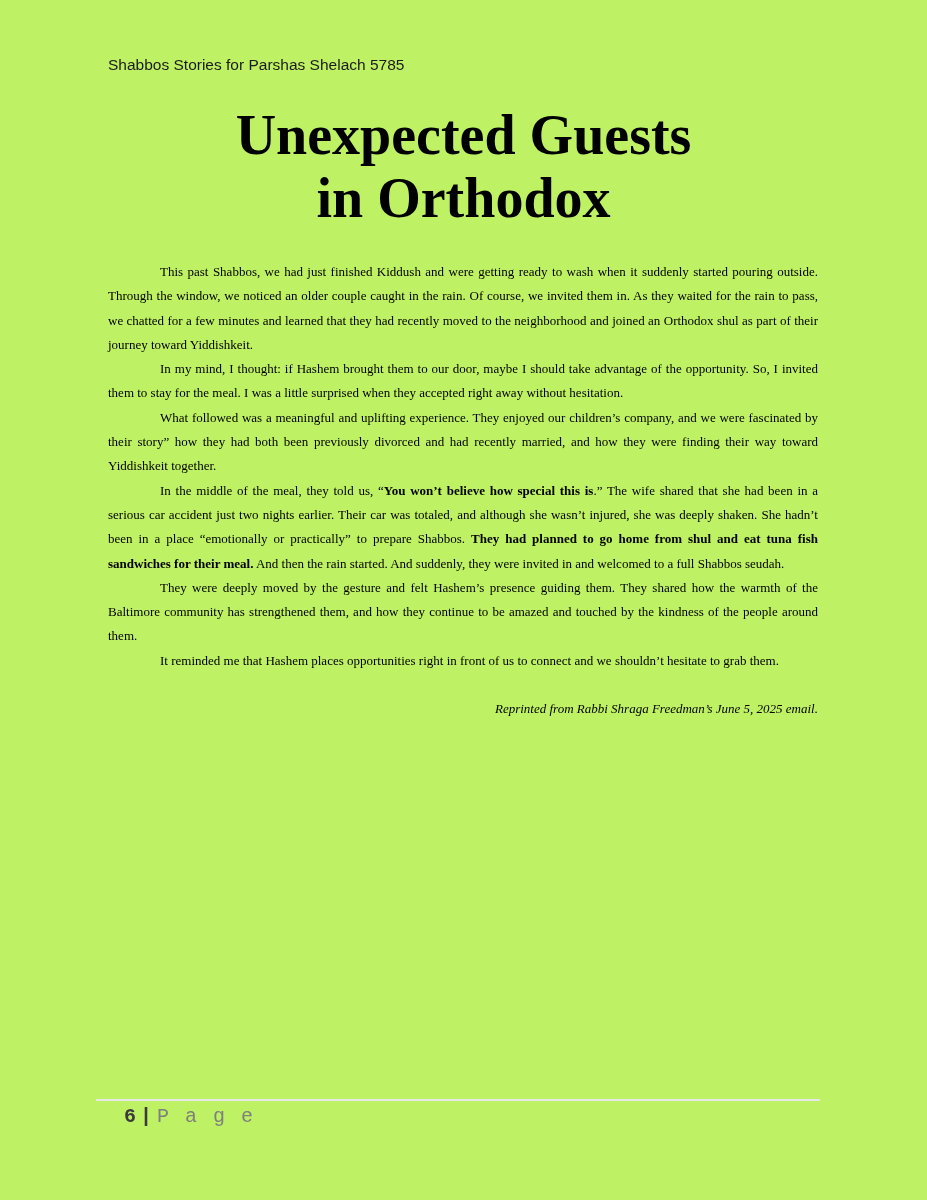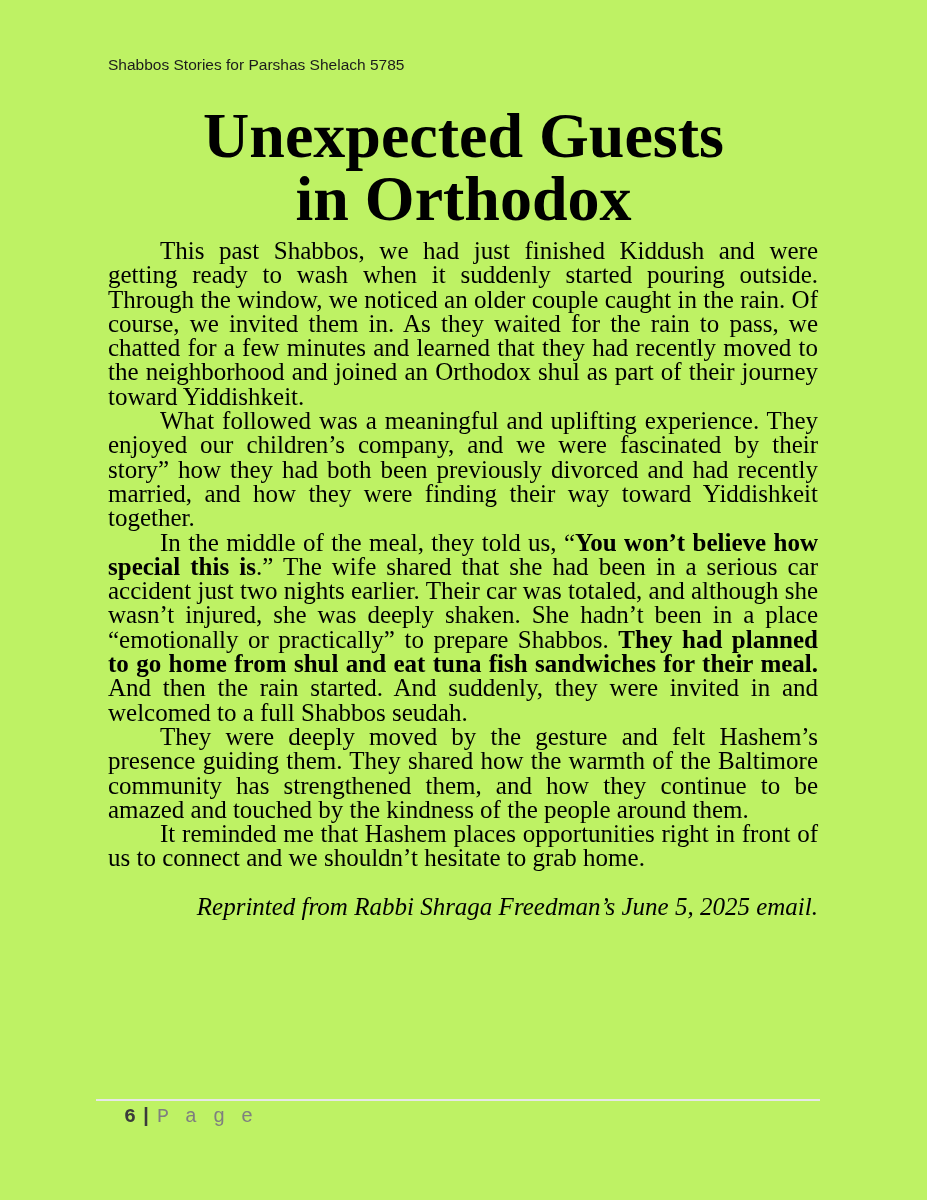--- a/index.html
+++ b/index.html
@@ -26,31 +26,31 @@
     white-space: nowrap;
   }
   .doc-title {
     position: absolute;
     left: 0;
     top: 104px;
     width: 927px;
     text-align: center;
     font-family: "Liberation Serif", serif;
     font-weight: bold;
-    font-size: 64px;
+    font-size: 56px;
     line-height: 63px;
     color: #000000;
   }
   .doc-body {
     position: absolute;
     left: 108px;
-    top: 239px;
+    top: 260px;
     width: 710px;
     font-family: "Liberation Serif", serif;
-    font-size: 25px;
+    font-size: 13px;
     line-height: 24.3px;
     color: #000000;
   }
   .doc-body p.para {
     margin: 0;
     text-align: justify;
     text-indent: 52px;
   }
   .doc-body .bold {
     font-weight: bold;
@@ -100,24 +100,25 @@
   <div class="doc-header">Shabbos Stories for Parshas Shelach 5785</div>
 
   <h1 class="doc-title" style="margin:0;">
     <span>Unexpected Guests</span><br>
     <span>in Orthodox</span>
   </h1>
 
   <div class="doc-body">
     <div>
         <p class="para"><span>This past Shabbos, we had just finished Kiddush and were getting ready to wash when it suddenly started pouring outside. Through the window, we noticed an older couple caught in the rain. Of course, we invited them in. As they waited for the rain to pass, we chatted for a few minutes and learned that they had recently moved to the neighborhood and joined an Orthodox shul as part of their journey toward Yiddishkeit.</span></p>
+        <p class="para"><span>In my mind, I thought: if Hashem brought them to our door, maybe I should take advantage of the opportunity. So, I invited them to stay for the meal. I was a little surprised when they accepted right away without hesitation.</span></p>
         <p class="para"><span>What followed was a meaningful and uplifting experience. They enjoyed our children’s company, and we were fascinated by their story” how they had both been previously divorced and had recently married, and how they were finding their way toward Yiddishkeit together.</span></p>
         <p class="para"><span>In the middle of the meal, they told us, “</span><span class="bold">You won’t believe how special this is</span><span>.” The wife shared that she had been in a serious car accident just two nights earlier. Their car was totaled, and although she wasn’t injured, she was deeply shaken. She hadn’t been in a place “emotionally or practically” to prepare Shabbos. </span><span class="bold">They had planned to go home from shul and eat tuna fish sandwiches for their meal.</span><span> And then the rain started. And suddenly, they were invited in and welcomed to a full Shabbos seudah.</span></p>
         <p class="para"><span>They were deeply moved by the gesture and felt Hashem’s presence guiding them. They shared how the warmth of the Baltimore community has strengthened them, and how they continue to be amazed and touched by the kindness of the people around them.</span></p>
-        <p class="para"><span>It reminded me that Hashem places opportunities right in front of us to connect and we shouldn’t hesitate to grab home.</span></p>
+        <p class="para"><span>It reminded me that Hashem places opportunities right in front of us to connect and we shouldn’t hesitate to grab them.</span></p>
       </div>
     <p class="attribution">Reprinted from Rabbi Shraga Freedman’s June 5, 2025 email.</p>
   </div>
 
   <div class="footer-rule"></div>
 
   <div class="doc-footer">
     <span class="pagenum">6</span><span class="sep">|</span><span class="pagelabel">P a g e</span>
   </div>
 

